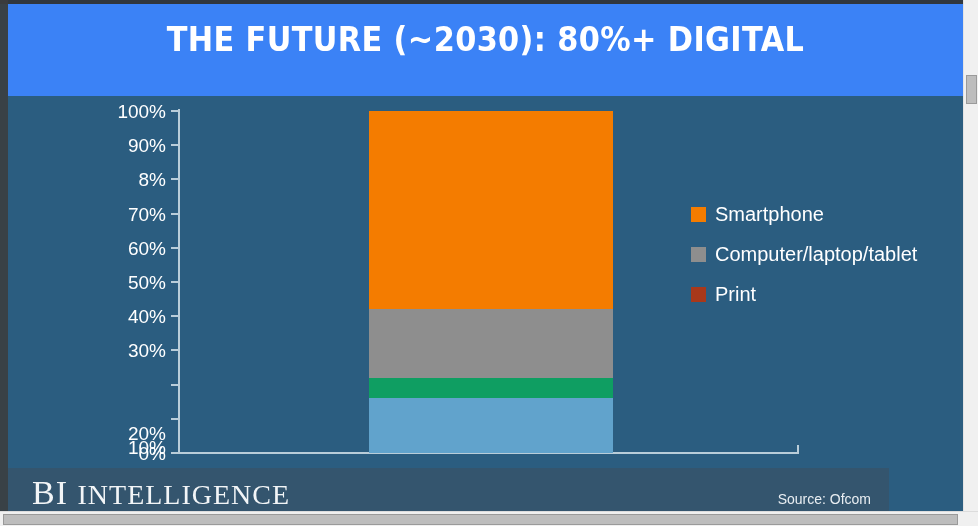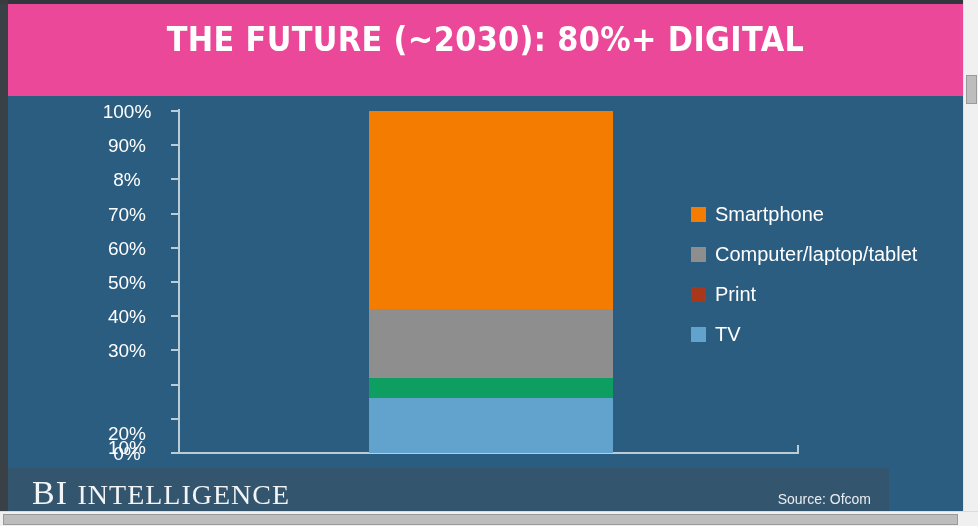--- a/index.html
+++ b/index.html
@@ -91,21 +91,21 @@
     background: #31373d;
   }
 
   
   #title-band {
     position: absolute;
     left: 8px;
     top: 4px;
     width: 955px;
     height: 92px;
-    background: #ec4899;
+    background: #3b82f6;
   }
   #slide-title {
     position: absolute;
     left: 0;
     top: 16px;
     width: 955px;
     text-align: center;
     color: #ffffff;
     font-family: "DejaVu Sans", sans-serif;
     font-weight: bold;
@@ -124,21 +124,21 @@
     width: 955px;
     height: 372px;
     background: #2b5d80;
   }
 
   
   .ytick {
     position: absolute;
     right: 0;
     width: 100%;
-    text-align: center;
+    text-align: right;
     color: #ffffff;
     font-size: 19px;
     font-family: "Liberation Sans", sans-serif;
     line-height: 1;
     transform: translateY(-50%);
     white-space: nowrap;
   }
   #ylabels {
     position: absolute;
     left: 80px;
@@ -298,24 +298,20 @@
             <span class="legend-label">Smartphone</span>
           </div>
           <div class="legend-row">
             <span class="legend-swatch" style="background: rgb(142, 142, 142);"></span>
             <span class="legend-label">Computer/laptop/tablet</span>
           </div>
           <div class="legend-row">
             <span class="legend-swatch" style="background: rgb(168, 56, 26);"></span>
             <span class="legend-label">Print</span>
           </div>
-          <div class="legend-row">
-            <span class="legend-swatch" style="background: rgb(97, 163, 204);"></span>
-            <span class="legend-label">TV</span>
-          </div>
         </div>
 
     <div class="ytickmark" style="top: 14px;"></div>
         <div class="ytickmark" style="top: 48.2px;"></div>
         <div class="ytickmark" style="top: 82.4px;"></div>
         <div class="ytickmark" style="top: 116.6px;"></div>
         <div class="ytickmark" style="top: 150.8px;"></div>
         <div class="ytickmark" style="top: 185px;"></div>
         <div class="ytickmark" style="top: 219.2px;"></div>
         <div class="ytickmark" style="top: 253.4px;"></div>

